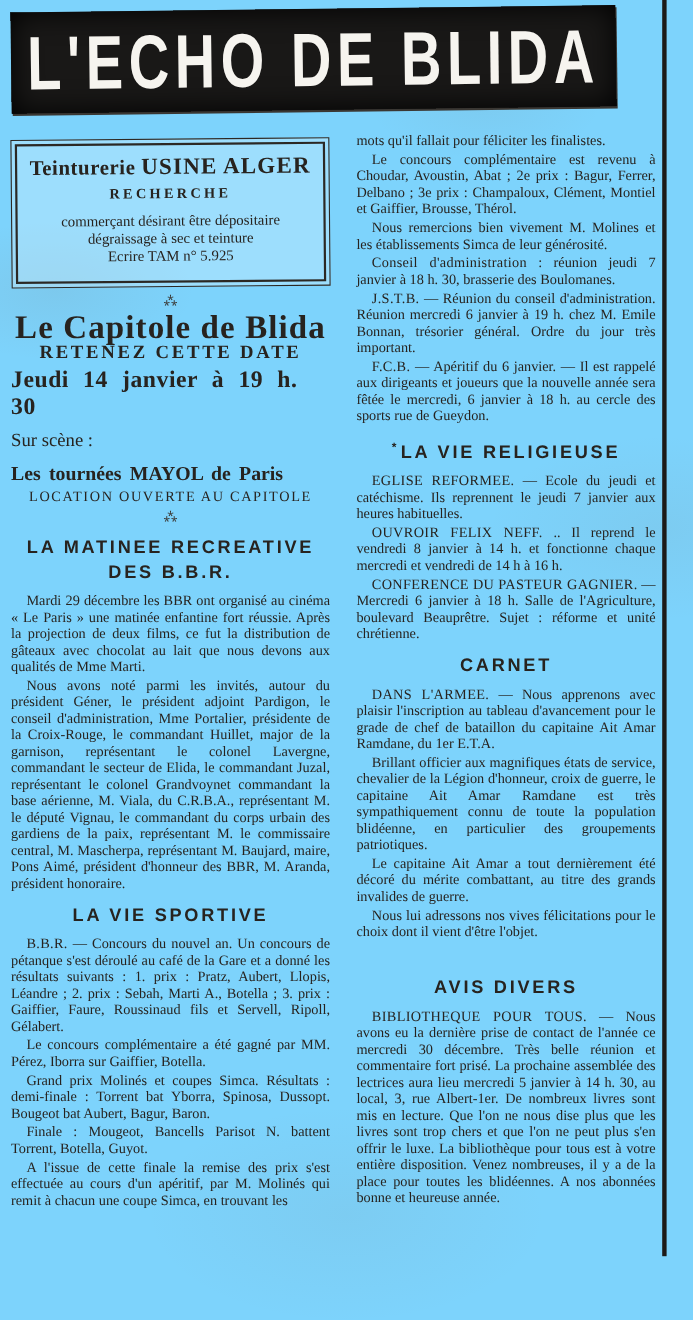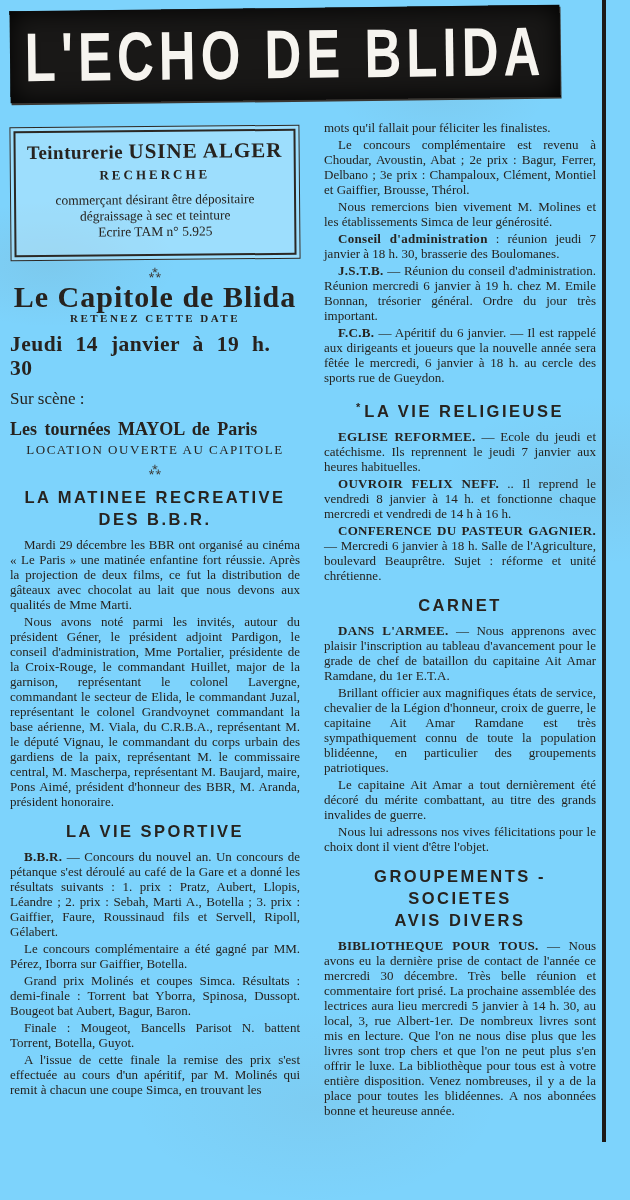--- a/index.html
+++ b/index.html
@@ -50,21 +50,21 @@
     position:relative;
     display:flex;
     padding:0 0 0 10px;
     gap:24px;
   }
   .col{font-size:13px;line-height:15px;text-align:justify;}
   .col-left{width:290px;}
   .col-right{width:272px;padding-top:4px;}
   p{margin:0 0 2px 0;text-indent:14px;}
   p.noindent{text-indent:0;}
-  strong.lead{font-weight:bold;letter-spacing:.3px;}
+  strong.lead{font-weight:normal;letter-spacing:.3px;}
   
   .ad-box{
     border:1px solid #2b2824;
     padding:3px;
     margin:10px 0 2px 0;
     transform:rotate(-0.5deg);
     background:rgba(255,255,255,.25);
   }
   .ad-inner{
     border:2px solid #2b2824;
@@ -79,21 +79,21 @@
   .ornament{
     text-align:center;font-size:11px;color:#3a3631;
     margin:7px 0 5px 0;line-height:11px;
   }
   
   .cap-title{
     font-weight:bold;font-size:30px;line-height:28px;
     text-align:center;letter-spacing:1px;margin:2px 0 0 0;
   }
   .cap-retenez{
-    font-weight:bold;font-size:11px;letter-spacing:2.5px;
+    font-weight:bold;font-size:17px;letter-spacing:2.5px;
     text-align:center;margin:0 0 6px 0;
   }
   .cap-date{
     font-weight:bold;font-size:21.5px;line-height:24px;
     word-spacing:7px;letter-spacing:.5px;text-align:left;margin:2px 0 8px 0;
   }
   .cap-scene{font-size:17px;line-height:22px;text-align:left;margin:2px 0 8px 0;font-family:Liberation Serif, serif;}
   .cap-show{font-weight:bold;font-size:18px;line-height:22px;text-align:left;word-spacing:3px;margin:2px 0 2px 0;}
   .cap-location{font-size:13px;letter-spacing:1.5px;text-align:center;margin:0;}
   
@@ -189,21 +189,21 @@
       <section>
         <h3 class="sec-heading">CARNET</h3>
         <p><strong class="lead">DANS L'ARMEE.</strong><span> — Nous apprenons avec plaisir l'inscription au tableau d'avancement pour le grade de chef de bataillon du capitaine Ait Amar Ramdane, du 1er E.T.A.</span></p>
         <p><span>Brillant officier aux magnifiques états de service, chevalier de la Légion d'honneur, croix de guerre, le capitaine Ait Amar Ramdane est très sympathiquement connu de toute la population blidéenne, en particulier des groupements patriotiques.</span></p>
         <p><span>Le capitaine Ait Amar a tout dernièrement été décoré du mérite combattant, au titre des grands invalides de guerre.</span></p>
         <p><span>Nous lui adressons nos vives félicitations pour le choix dont il vient d'être l'objet.</span></p>
       </section>
 
       <section>
         <h3 class="sec-heading">
-          <span>GROUPEMENTS - SOCIETES</span><br>
+          <br>
           <span>AVIS DIVERS</span>
         </h3>
         <p><strong class="lead">BIBLIOTHEQUE POUR TOUS.</strong><span> — Nous avons eu la dernière prise de contact de l'année ce mercredi 30 décembre. Très belle réunion et commentaire fort prisé. La prochaine assemblée des lectrices aura lieu mercredi 5 janvier à 14 h. 30, au local, 3, rue Albert-1er. De nombreux livres sont mis en lecture. Que l'on ne nous dise plus que les livres sont trop chers et que l'on ne peut plus s'en offrir le luxe. La bibliothèque pour tous est à votre entière disposition. Venez nombreuses, il y a de la place pour toutes les blidéennes. A nos abonnées bonne et heureuse année.</span></p>
       </section>
 
     </div>
   </div>
 </div>
 
 </body></html>

